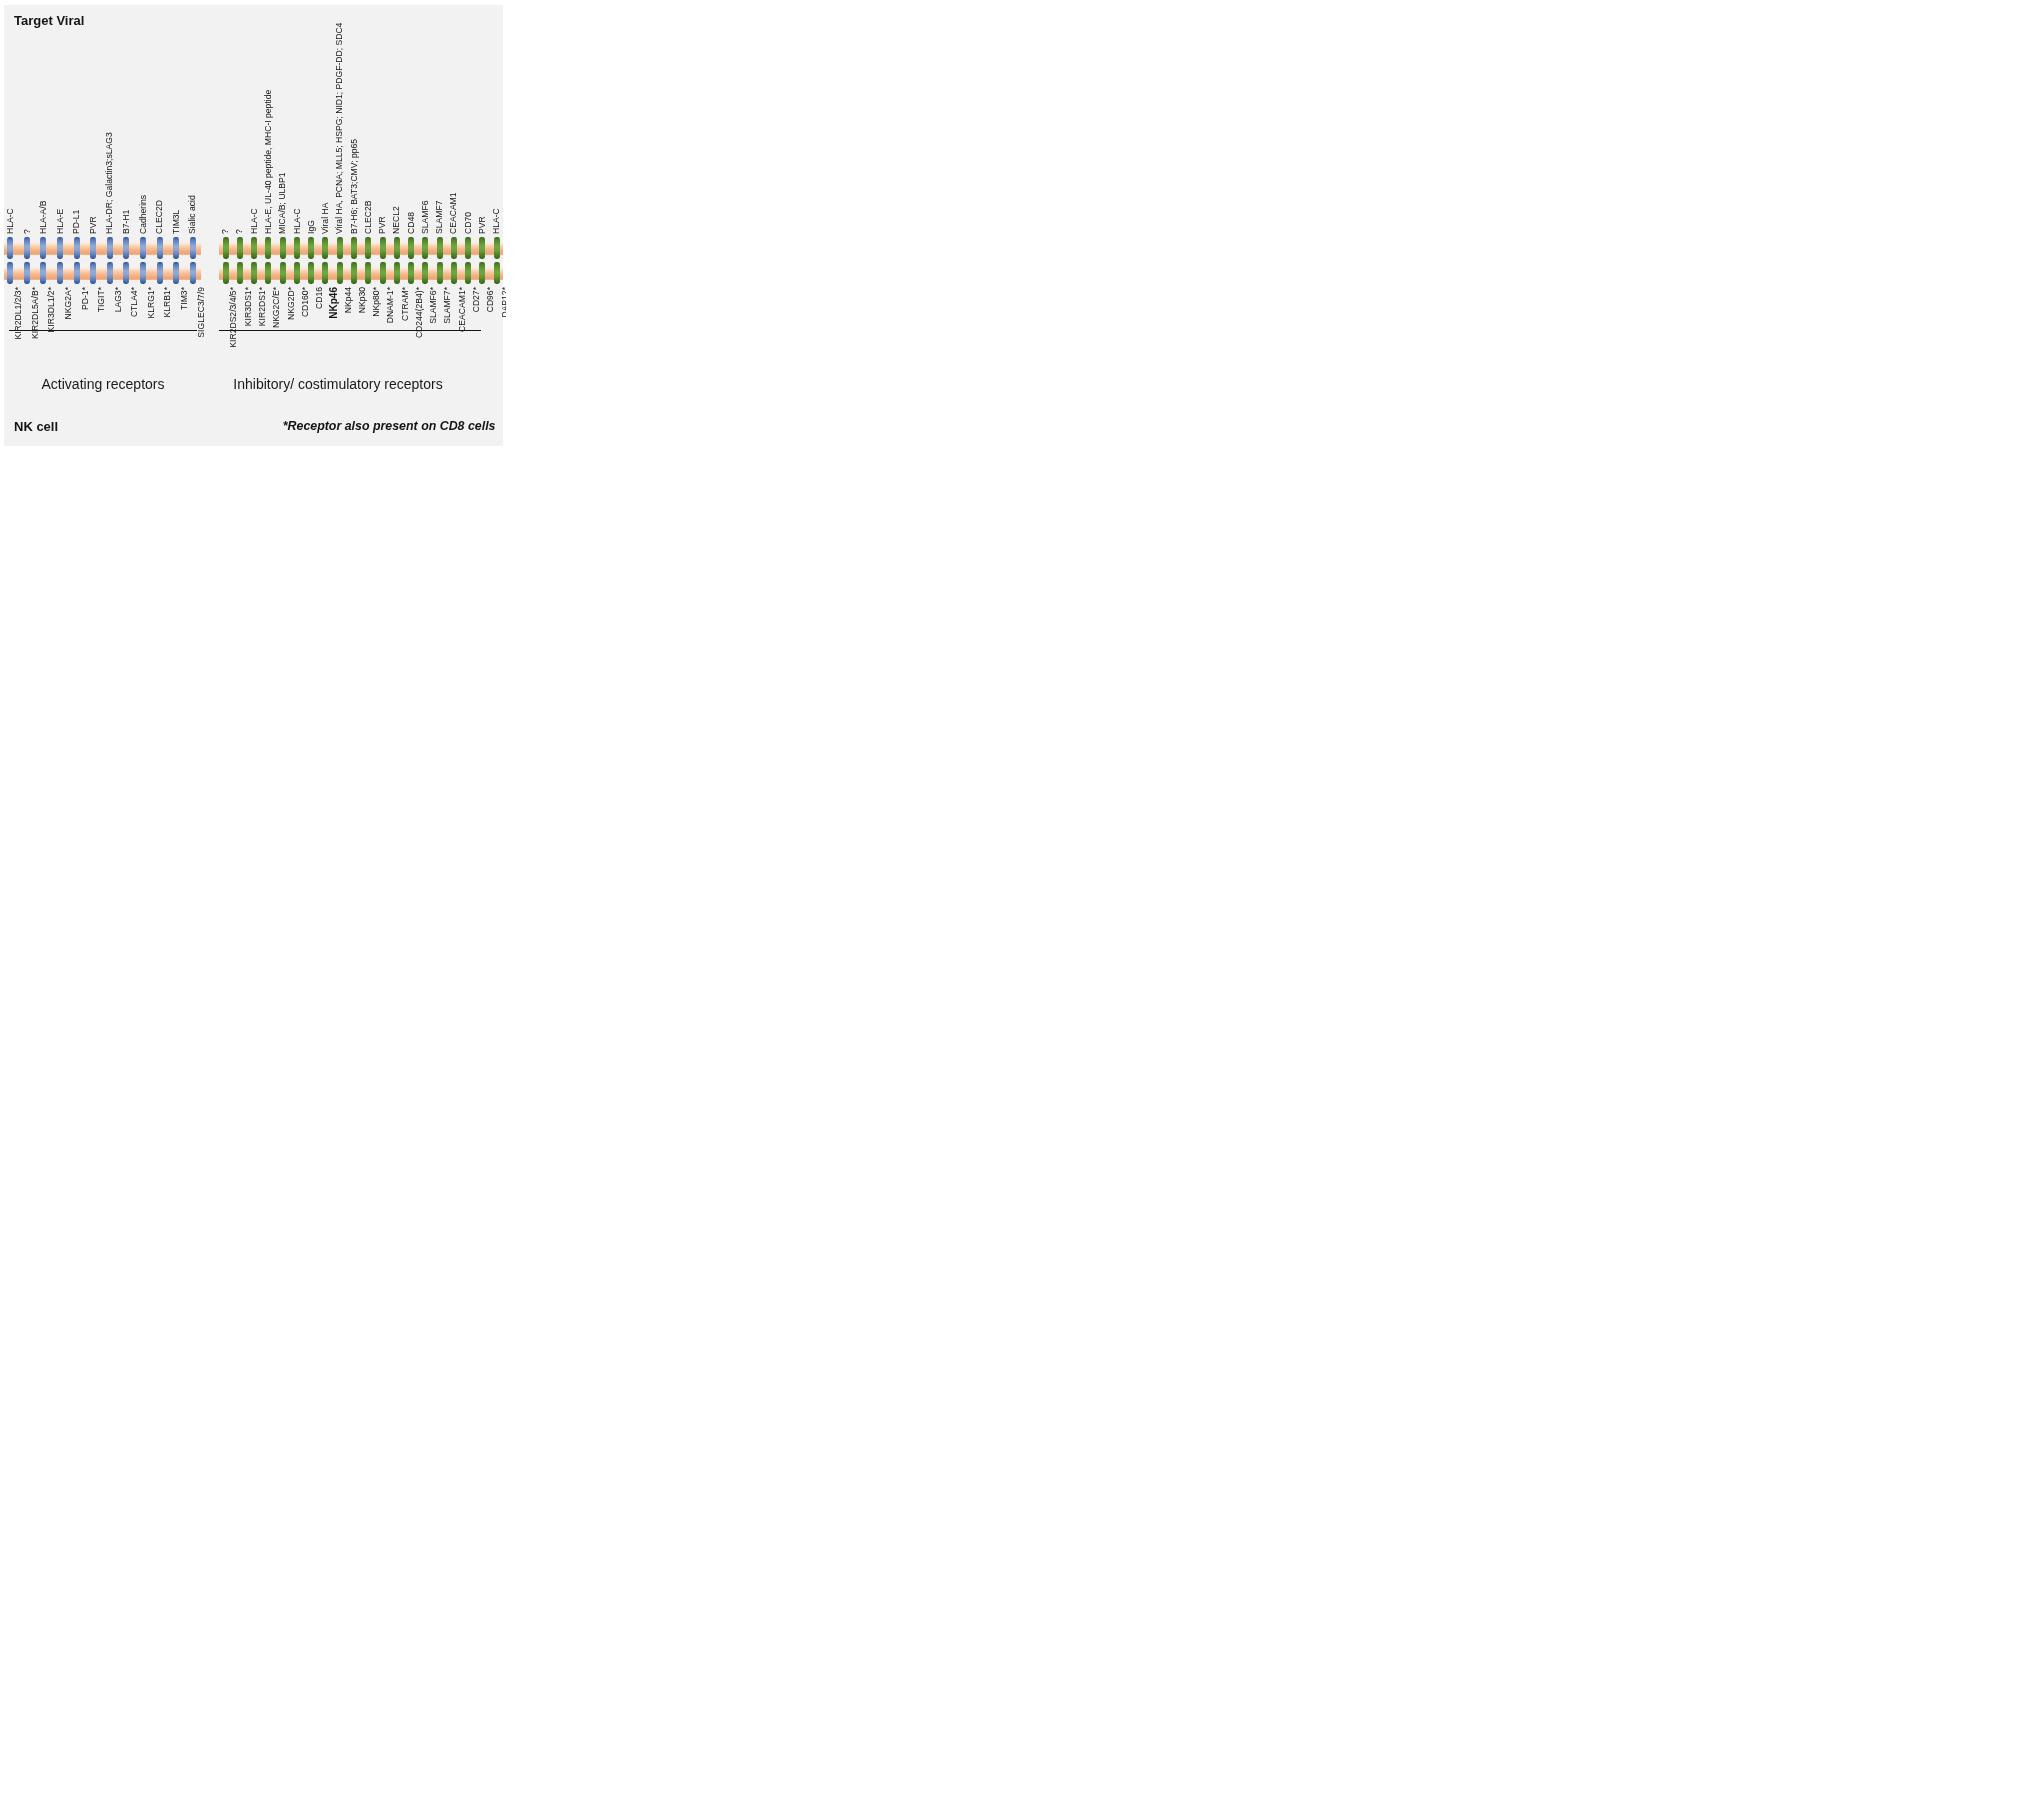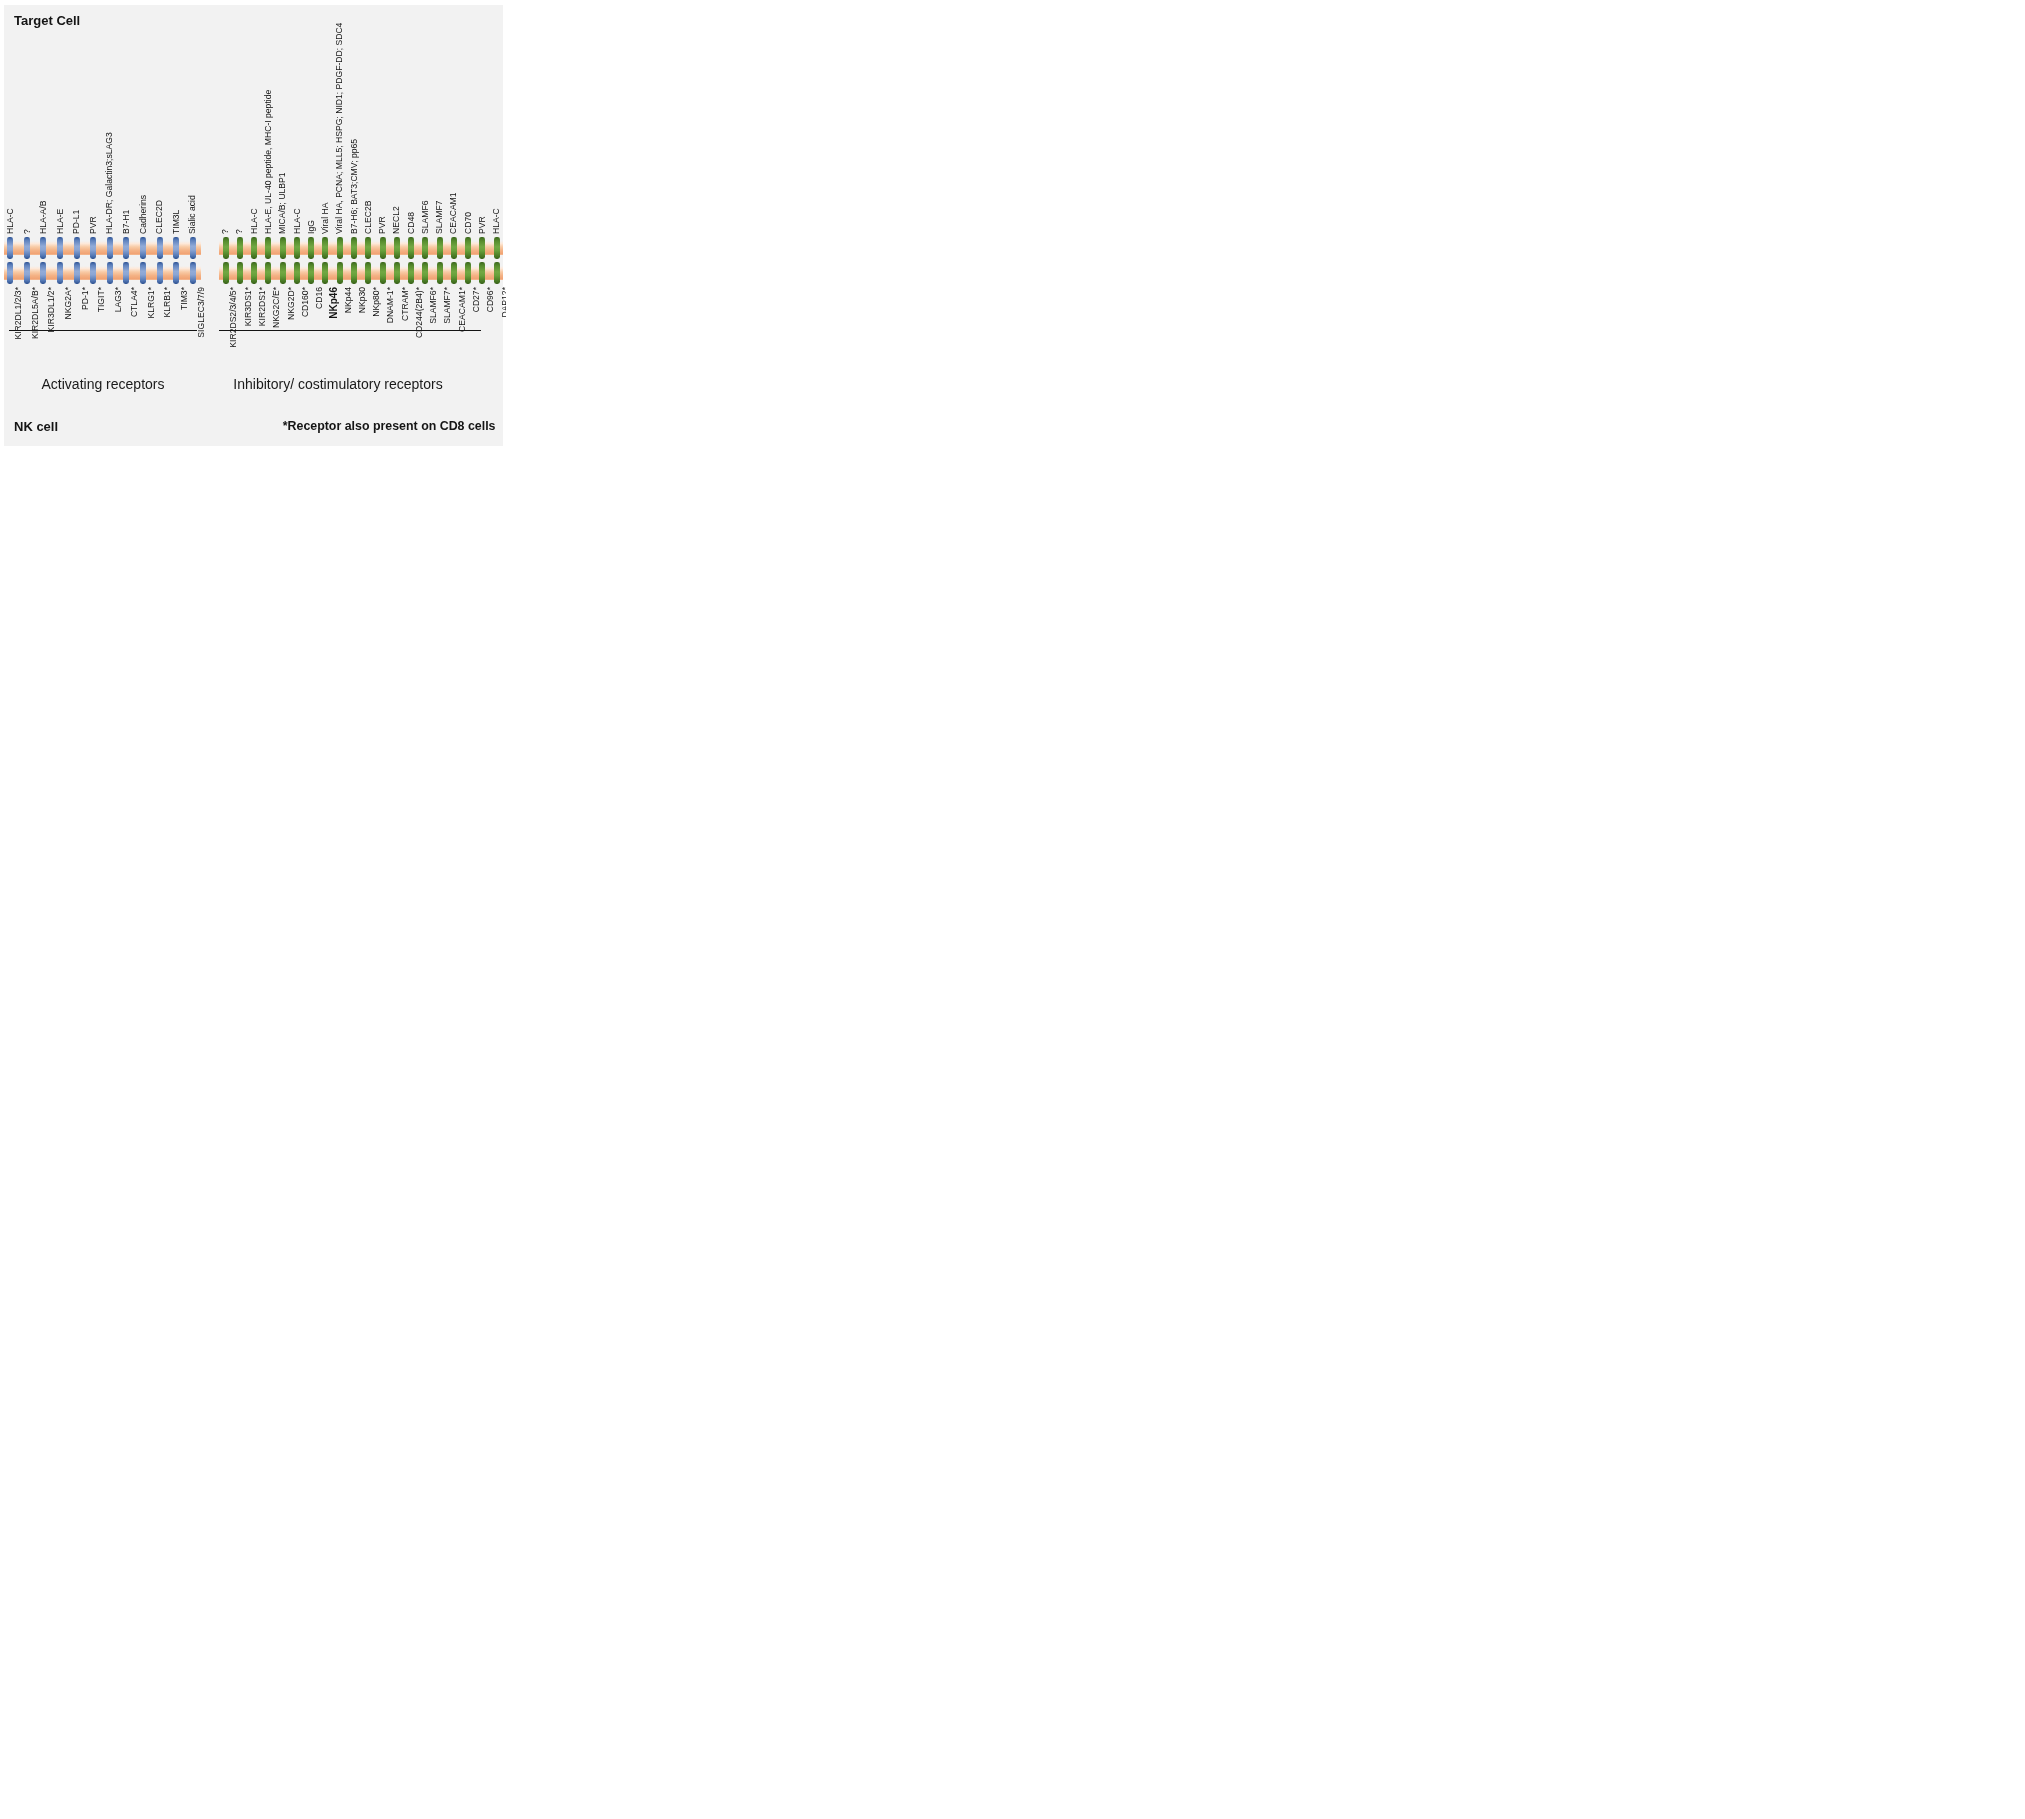--- a/index.html
+++ b/index.html
@@ -15,29 +15,29 @@
   .bar.green{background:linear-gradient(to bottom,#3c671e 0%,#578c2d 18%,#72a843 45%,#67a03a 62%,#477722 88%,#38611b 100%);}
   .vlabel{position:absolute;white-space:nowrap;font-size:8.6px;line-height:8.6px;color:#141414;}
   .vlabel.vtop{transform-origin:0 0;transform:rotate(-90deg);}
   .vlabel.vbottom{transform-origin:100% 0;transform:rotate(-90deg);}
   .vlabel.emph{font-weight:bold;font-size:10px;line-height:10px;}
   .group-line{position:absolute;top:330px;height:1.4px;background:#141414;}
   .group-line.left{left:8.6px;width:188px;}
   .group-line.right{left:219px;width:262px;}
   .group-label{position:absolute;top:376px;font-size:14px;color:#1a1a1a;transform:translateX(-50%);white-space:nowrap;}
   .nk-label{position:absolute;left:14px;top:419px;font-size:13px;font-weight:bold;color:#151515;}
-  .footnote{position:absolute;right:10.5px;top:419px;font-size:12.4px;font-weight:bold;color:#151515;white-space:nowrap;}
+  .footnote{position:absolute;right:10.5px;top:419px;font-size:12.4px;font-weight:bold;color:#151515;white-space:nowrap;font-style:italic;}
 </style>
 </head>
 <body>
 
 <div class="page">
   <div class="panel"></div>
 
-  <div class="title">Target Cell</div>
+  <div class="title">Target Viral</div>
 
   <div class="membrane" style="left:3.8px;top:241px;width:197px;"></div>
   <div class="membrane" style="left:219px;top:241px;width:284px;"></div>
   <div class="membrane" style="left:3.8px;top:266px;width:197px;"></div>
   <div class="membrane" style="left:219px;top:266px;width:284px;"></div>
 
   <div class="cols" id="cols">
       <div class="vlabel vtop" style="left: 5.9px; top: 234px;">HLA-C</div>
       <div class="bar blue" style="left: 7.3px; top: 237px;"></div>
       <div class="bar blue" style="left: 7.3px; top: 262px;"></div>

